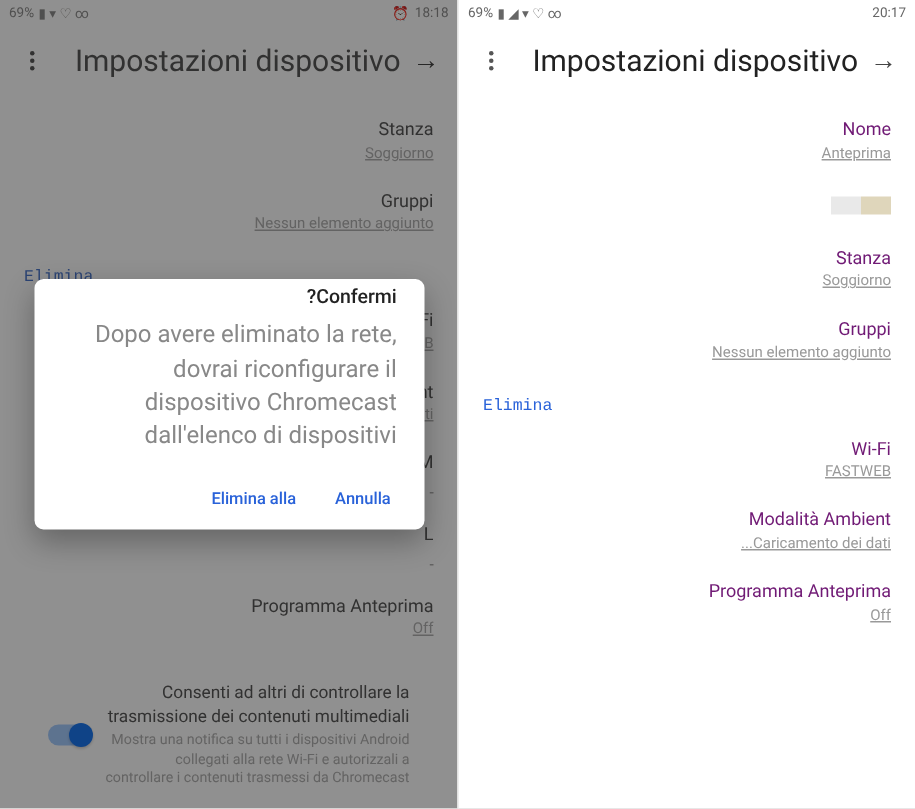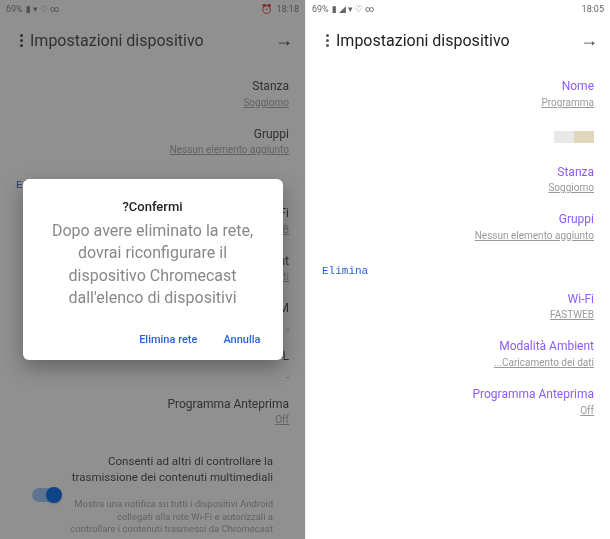--- a/index.html
+++ b/index.html
@@ -9,55 +9,55 @@
   .screen-left { background: #e4e2e0; }
   .screen-right { background: #fff; border-left: 1px solid #eee; }
   .dimmed { filter: brightness(0.78); background: #f8f7f6; }
   
   .statusbar { height: 18px; display: flex; align-items: center; padding: 0 6px; font-size: 9px; color: #666; direction: ltr; }
   .statusbar-left { display: flex; gap: 3px; align-items: center; }
   .statusbar-right { margin-left: auto; display: flex; gap: 4px; align-items: center; }
   .screen-left .statusbar { color: #888; }
   
   .appbar { height: 44px; display: flex; align-items: center; padding: 0 12px; }
-  .appbar-title { flex: 1; font-size: 16px; color: #222; font-weight: 400; }
+  .appbar-title { flex: 1; text-align: right; font-size: 20px; color: #222; font-weight: 400; }
   .screen-left .appbar-title { color: #555; }
   .menu-icon { width: 18px; display: flex; flex-direction: column; gap: 2px; align-items: center; justify-content: center; cursor: pointer; }
   .menu-dot { width: 3px; height: 3px; background: #555; border-radius: 50%; }
   .arrow-icon { font-size: 18px; color: #444; cursor: pointer; padding-left: 8px; }
   
   .content { padding: 8px 16px 8px 16px; direction: rtl; text-align: right; }
   .setting { padding: 9px 0; direction: rtl; text-align: right; }
-  .setting-title { font-size: 12px; color: #8b5cf6; line-height: 1.3; }
+  .setting-title { font-size: 12px; color: #701a75; line-height: 1.3; }
   .setting-sub { font-size: 10px; color: #999; line-height: 1.3; margin-top: 1px; text-decoration: underline; }
   .screen-left .setting-title { color: #555; }
   .screen-left .setting-sub { color: #aaa; }
   
   .elimina { color: #2962d9; font-size: 11px; padding: 6px 16px; direction: rtl; text-align: left; cursor: pointer; font-family: Liberation Mono, monospace; }
   .screen-left .elimina { color: #4a74c5; }
   
   .color-row { display: flex; gap: 0; justify-content: flex-start; padding: 4px 0; }
   .color-swatch { width: 20px; height: 12px; }
   
   .switch-row { display: flex; align-items: center; gap: 10px; padding: 10px 32px; direction: rtl; }
   .switch-text { flex: 1; text-align: right; }
   .switch-text .t { font-size: 11.5px; color: #222; line-height: 1.4; }
-  .switch-text .s { font-size: 9.5px; color: #999; line-height: 1.3; margin-top: 13px; }
+  .switch-text .s { font-size: 9.5px; color: #999; line-height: 1.3; margin-top: 3px; }
   .screen-left .switch-text .t { color: #555; }
   .screen-left .switch-text .s { color: #aaa; }
   
   .switch { width: 28px; height: 14px; background: #a0c5f5; border-radius: 7px; position: relative; margin-top: 2px; cursor: pointer; flex-shrink: 0; }
   .switch::after { content: ''; position: absolute; width: 16px; height: 16px; background: #1a73e8; border-radius: 50%; top: -1px; right: -2px; box-shadow: 0 1px 2px rgba(0,0,0,0.2); }
   
   .section-header { font-size: 12px; color: #444; padding: 12px 16px 4px; text-align: right; direction: rtl; font-weight: 500; }
   .screen-left .section-header { color: #777; }
   
   
   .dialog-scrim { position: absolute; inset: 0; background: rgba(0,0,0,0.25); display: flex; align-items: center; justify-content: center; z-index: 10; }
-  .dialog { background: #fff; width: 260px; border-radius: 6px; box-shadow: 0 8px 20px rgba(0,0,0,0.3); padding: 20px 18px 8px; direction: rtl; text-align: center; }
+  .dialog { background: #fff; width: 260px; border-radius: 6px; box-shadow: 0 8px 20px rgba(0,0,0,0.3); padding: 5px 18px 8px; direction: rtl; text-align: right; }
   .dialog-title { font-size: 13px; font-weight: 500; color: #222; margin-bottom: 6px; }
   .dialog-body { font-size: 16px; color: #888; line-height: 1.4; margin-bottom: 18px; }
   .dialog-actions { display: flex; gap: 18px; justify-content: flex-end; direction: ltr; }
   .dialog-btn { color: #2962d9; font-size: 11px; font-weight: 500; cursor: pointer; padding: 6px 4px; }
 </style>
 </head>
 <body>
 
 <div class="container">
 
@@ -128,52 +128,52 @@
 
       <div class="section-header">Display</div>
 
     </div>
 
     <div class="dialog-scrim">
       <div class="dialog">
         <div class="dialog-title">Confermi?</div>
         <div class="dialog-body">Dopo avere eliminato la rete, dovrai riconfigurare il dispositivo Chromecast dall'elenco di dispositivi</div>
         <div class="dialog-actions">
-          <div class="dialog-btn">Elimina rete</div>
+          <div class="dialog-btn">Elimina alla</div>
           <div class="dialog-btn">Annulla</div>
         </div>
       </div>
     </div>
   </div>
 
   <div class="screen screen-right">
     <div class="statusbar">
       <div class="statusbar-left">
         <span>69%</span>
         <span>▮ ◢ ▾ ♡ ∞</span>
       </div>
       <div class="statusbar-right">
-        <span>18:05</span>
+        <span>20:17</span>
       </div>
     </div>
 
     <div class="appbar">
       <div class="menu-icon">
         <div class="menu-dot"></div>
           <div class="menu-dot"></div>
           <div class="menu-dot"></div>
       </div>
       <div class="appbar-title">Impostazioni dispositivo</div>
       <div class="arrow-icon">→</div>
     </div>
 
     <div class="content">
       <div class="setting">
         <div class="setting-title">Nome</div>
-        <div class="setting-sub">Programma</div>
+        <div class="setting-sub">Anteprima</div>
       </div>
       <div class="setting">
         <div class="color-row">
           <div class="color-swatch" style="background:#dfd6bb"></div>
           <div class="color-swatch" style="background:#e9e9e9"></div>
         </div>
       </div>
       <div class="setting">
         <div class="setting-title">Stanza</div>
         <div class="setting-sub">Soggiorno</div>

